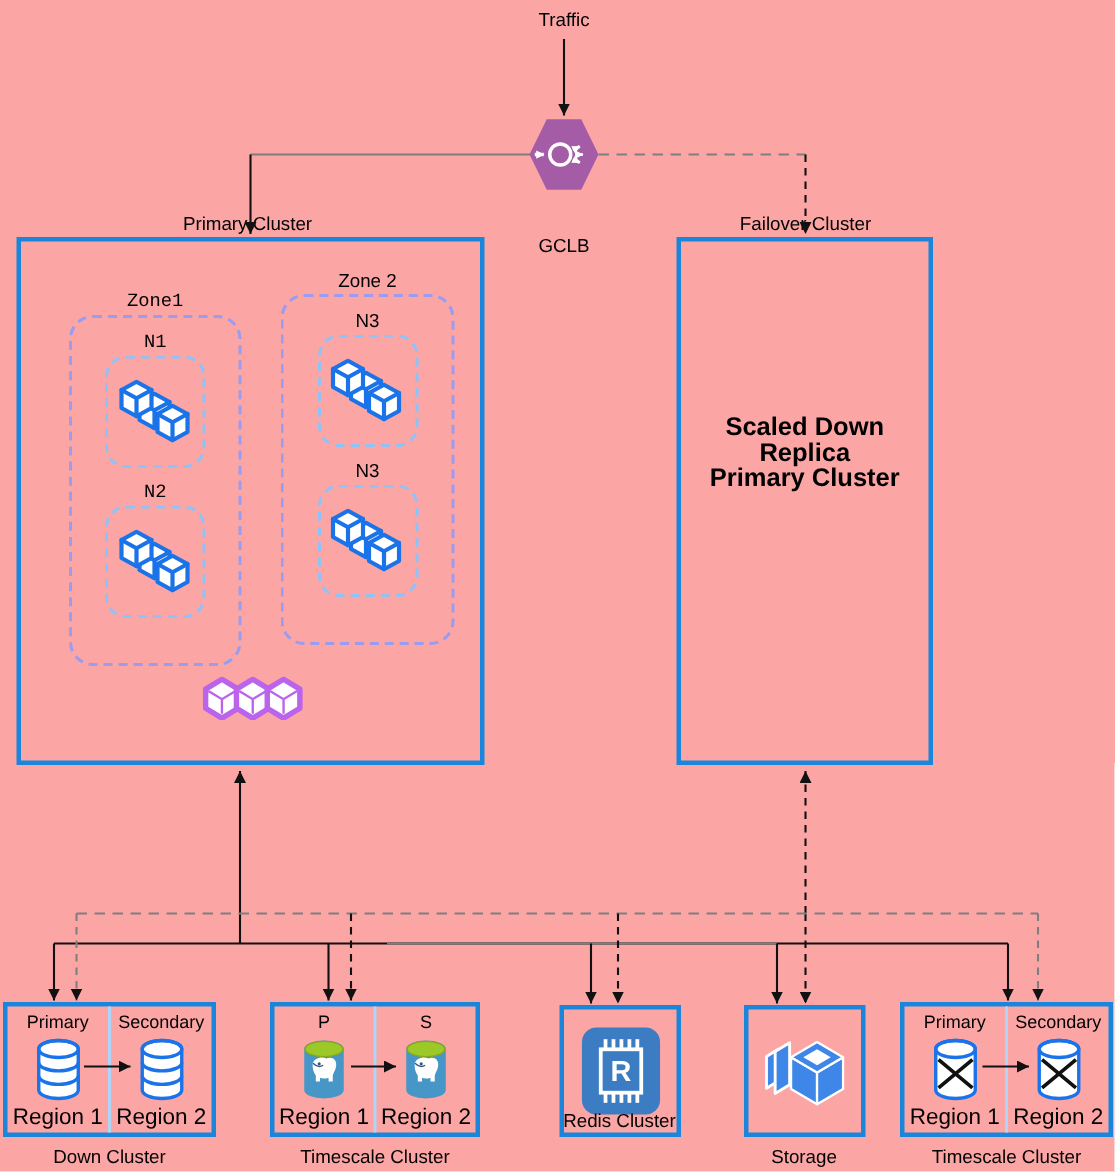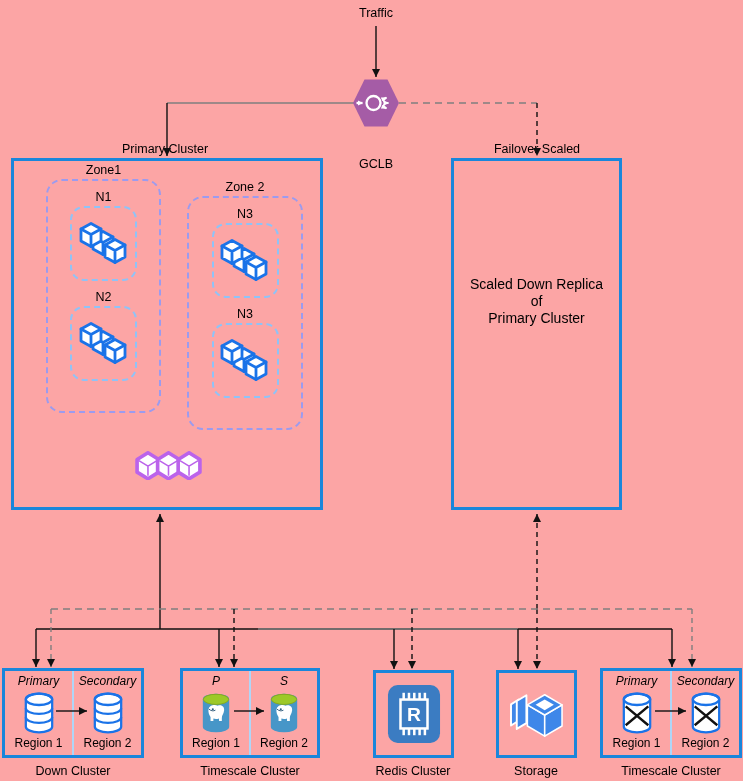--- a/index.html
+++ b/index.html
@@ -16,29 +16,29 @@
   .zone{position:absolute;}
   .zone-label{font-size:12.5px;text-align:center;height:16px;}
   .zone-rect{border:2px dashed var(--zone-dash);border-radius:16px;box-sizing:border-box;
              display:flex;flex-direction:column;align-items:center;}
   .node-label{font-size:12.5px;text-align:center;height:14px;margin-top:9px;}
   .node-rect{width:67px;height:75px;border:2px dashed var(--node-dash);border-radius:14px;box-sizing:border-box;
              margin-top:2px;display:flex;align-items:center;justify-content:center;}
   .gap2{}
   .workloads{position:absolute;z-index:3;}
   
-  .fo-text{position:absolute;left:0;top:115px;width:100%;text-align:center;font-weight:normal;
-           font-size:14px;line-height:17px;}
+  .fo-text{position:absolute;left:0;top:115px;width:100%;text-align:center;font-weight:bold;
+           font-size:17px;line-height:17px;}
   
   .split{display:flex;height:100%;}
   .cell{flex:1;display:flex;flex-direction:column;align-items:center;}
   .divider{width:2px;background:var(--divider-blue);}
-  .role{font-size:12px;height:15px;margin-top:3px;font-style:italic;}
+  .role{font-size:12px;height:15px;margin-top:3px;}
   .iconwrap{flex:1;display:flex;align-items:center;justify-content:center;}
-  .region{font-size:12px;height:16px;margin-bottom:3px;}
+  .region{font-size:15px;height:16px;margin-bottom:3px;}
   .centerbox{display:flex;align-items:center;justify-content:center;height:100%;}
   
   .cube-s{stroke:var(--node-blue);stroke-width:2.8;stroke-linejoin:round;stroke-linecap:round;}
   .cube-f{fill:#fff;}
   .wl-s{stroke:var(--workload-purple);stroke-width:3;stroke-linejoin:round;fill:#fff;}
   .wl-i{stroke:var(--workload-purple);stroke-width:1.3;fill:none;}
   .db-s{stroke:var(--node-blue);stroke-width:2.4;fill:#fff;stroke-linejoin:round;}
   .db-band{stroke:var(--node-blue);stroke-width:2.4;fill:none;}
   .ts-x{stroke:#111;stroke-width:2.6;fill:none;}
   .redis-r{font-family:"Liberation Sans",sans-serif;font-weight:bold;font-size:20px;fill:#fff;text-anchor:middle;}
@@ -74,25 +74,25 @@
         <path fill="#fff" d="M9,18 C9.6,13.8 15.5,12.4 18.8,14.2 C23,12.6 26.2,15.4 25.6,19.4 C25.2,23.2 23.2,24.4 23.2,27.2 L23.2,30.5 L20.2,30.5 L20.2,27.8 C18.2,28.6 15.9,28.6 14.2,27.9 L14.2,30.5 L11.2,30.5 L11.2,26.2 C9.6,24.2 8.6,20.8 9,18 Z"></path>
         <circle fill="var(--pg-dark)" cx="13.6" cy="18" r="1.1"></circle>
         <path stroke="var(--pg-dark)" stroke-width="1" fill="none" d="M9.2,17.6 C11.6,20 14.4,20.2 16.4,19"></path>
       </g>
     </defs>
   </svg>
 
   <div class="lbl" style="left:326px;top:6px;width:100px;">Traffic</div>
   <div class="lbl" style="left:326px;top:127px;width:100px;margin-top:30px;">GCLB</div>
   <div class="lbl" style="left:95px;top:142px;width:140px;">Primary Cluster</div>
-  <div class="lbl" style="left:467px;top:142px;width:140px;">Failover Scaled</div>
+  <div class="lbl" style="left:467px;top:142px;width:140px;">Failover Cluster</div>
 
   <div class="box" style="left:11px;top:158px;width:312px;height:352px;">
 
-    <div class="zone" style="left:32px;top:2px;width:115px;">
+    <div class="zone" style="left:32px;top:33px;width:115px;font-family:Liberation Mono, monospace;">
       <div class="zone-label">Zone1</div>
       <div class="zone-rect" style="width:115px;height:234px;">
         <div class="node-label">N1</div>
         <div class="node-rect">
           <svg width="50" height="44" viewBox="0 0 50 44">
             <use href="#cube1" x="12" y="8"></use>
             <use href="#cube1" x="24" y="16"></use>
             <use href="#cube1" x="0" y="0"></use>
           </svg>
         </div>
@@ -134,21 +134,20 @@
         <use href="#wlhex" x="0" y="0"></use>
         <use href="#wlhex" x="17" y="0"></use>
         <use href="#wlhex" x="34" y="0"></use>
       </svg>
     </div>
   </div>
 
   <div class="box" style="left:451px;top:158px;width:171px;height:352px;">
     <div class="fo-text">
       <div>Scaled Down Replica</div>
-      <div>of</div>
       <div>Primary Cluster</div>
     </div>
   </div>
 
   <div class="box" style="left:2px;top:668px;width:142px;height:90px;">
     <div class="split">
       <div class="cell">
         <div class="role">Primary</div>
         <div class="iconwrap">
             <svg width="32" height="42" viewBox="0 0 34 44">
@@ -210,21 +209,21 @@
             <rect x="21.5" y="46" width="2.6" height="7"></rect>
           <rect x="27" y="46" width="2.6" height="7"></rect>
             <rect x="32.5" y="46" width="2.6" height="7"></rect>
           <rect x="38" y="46" width="2.6" height="7"></rect>
         </g>
         <rect x="14" y="16" width="28" height="30" fill="none" stroke="#fff" stroke-width="2.6"></rect>
         <text class="redis-r" x="28" y="38">R</text>
       </svg>
     </div>
   </div>
-  <div class="lbl" style="left:343px;top:764px;width:140px;">Redis Cluster</div>
+  <div class="lbl" style="left:343px;top:740px;width:140px;">Redis Cluster</div>
 
   <div class="box" style="left:496px;top:670px;width:81px;height:88px;">
     <div class="centerbox">
       <svg width="60" height="52" viewBox="0 0 62 54">
         <g fill="var(--storage-blue)" stroke="#fff" stroke-width="2" stroke-linejoin="round">
           <path d="M4,17 L12,12 L12,34 L4,39 Z"></path>
           <path d="M10,13.5 L20,7.5 L20,36.5 L10,42.5 Z"></path>
         </g>
         <g fill="var(--storage-blue)" stroke="#fff" stroke-width="1.6" stroke-linejoin="round">
           <path d="M21,17.5 L39,28 L39,50 L21,39.5 Z"></path>

